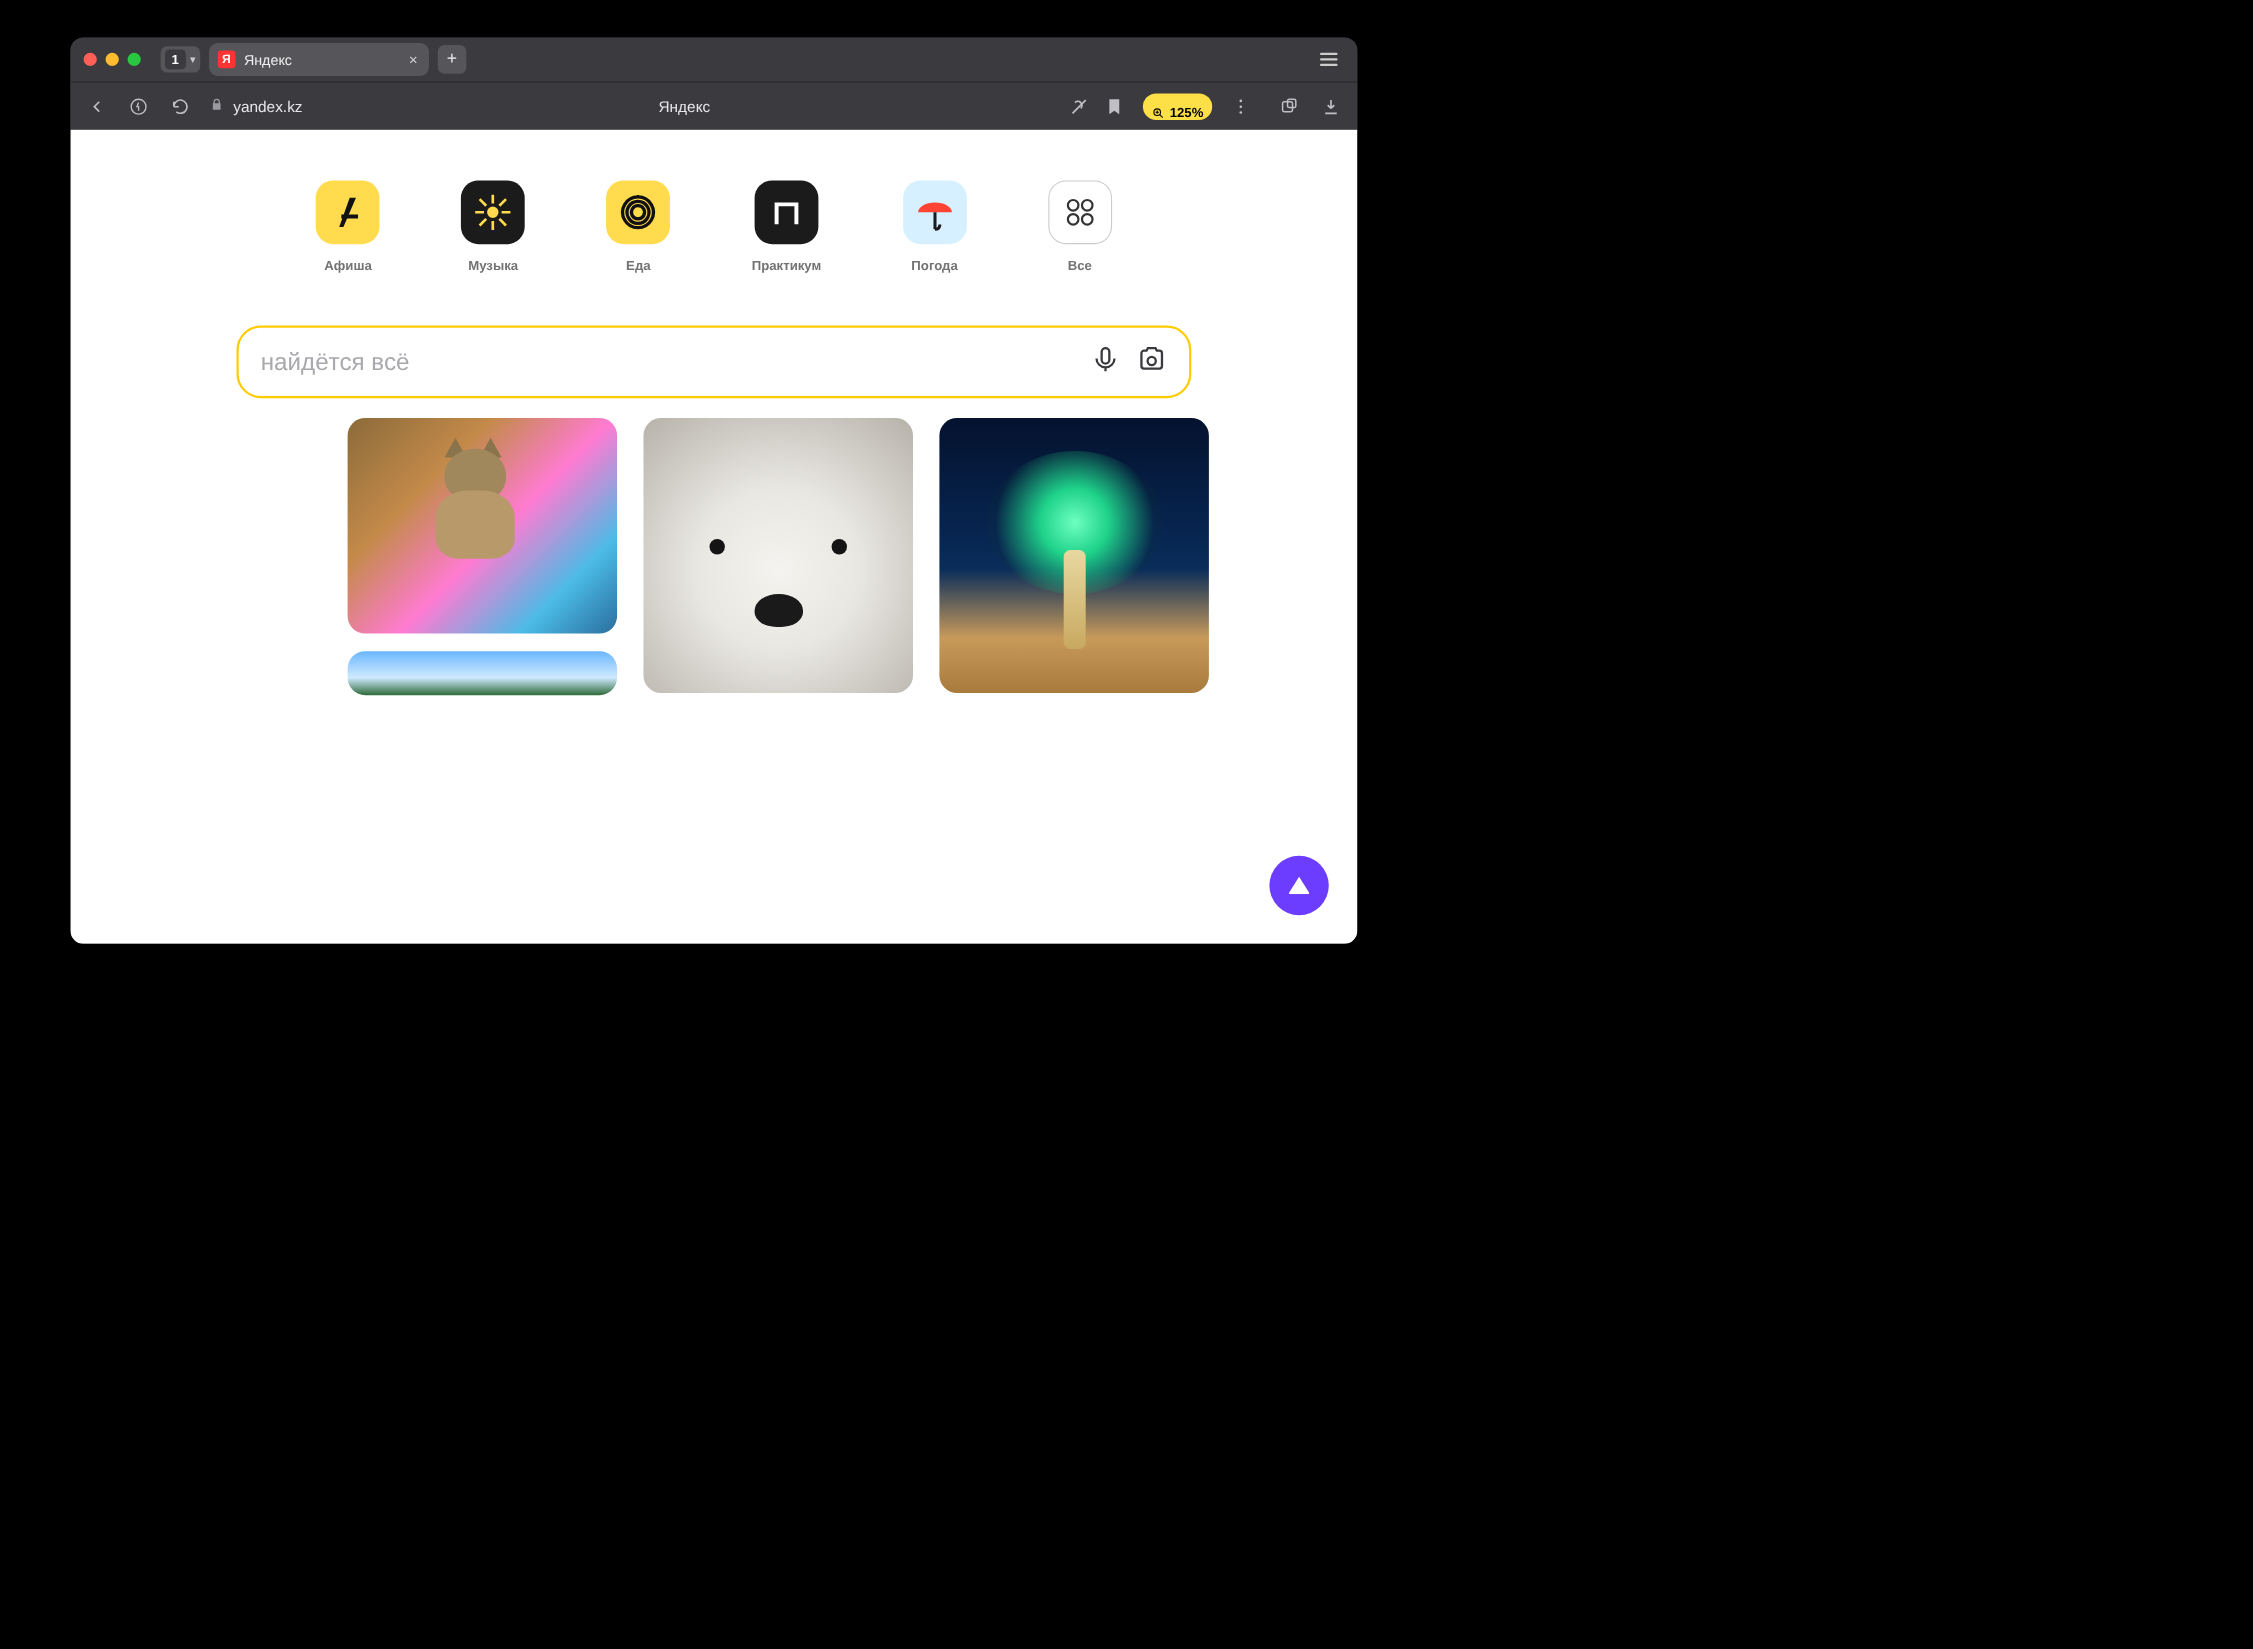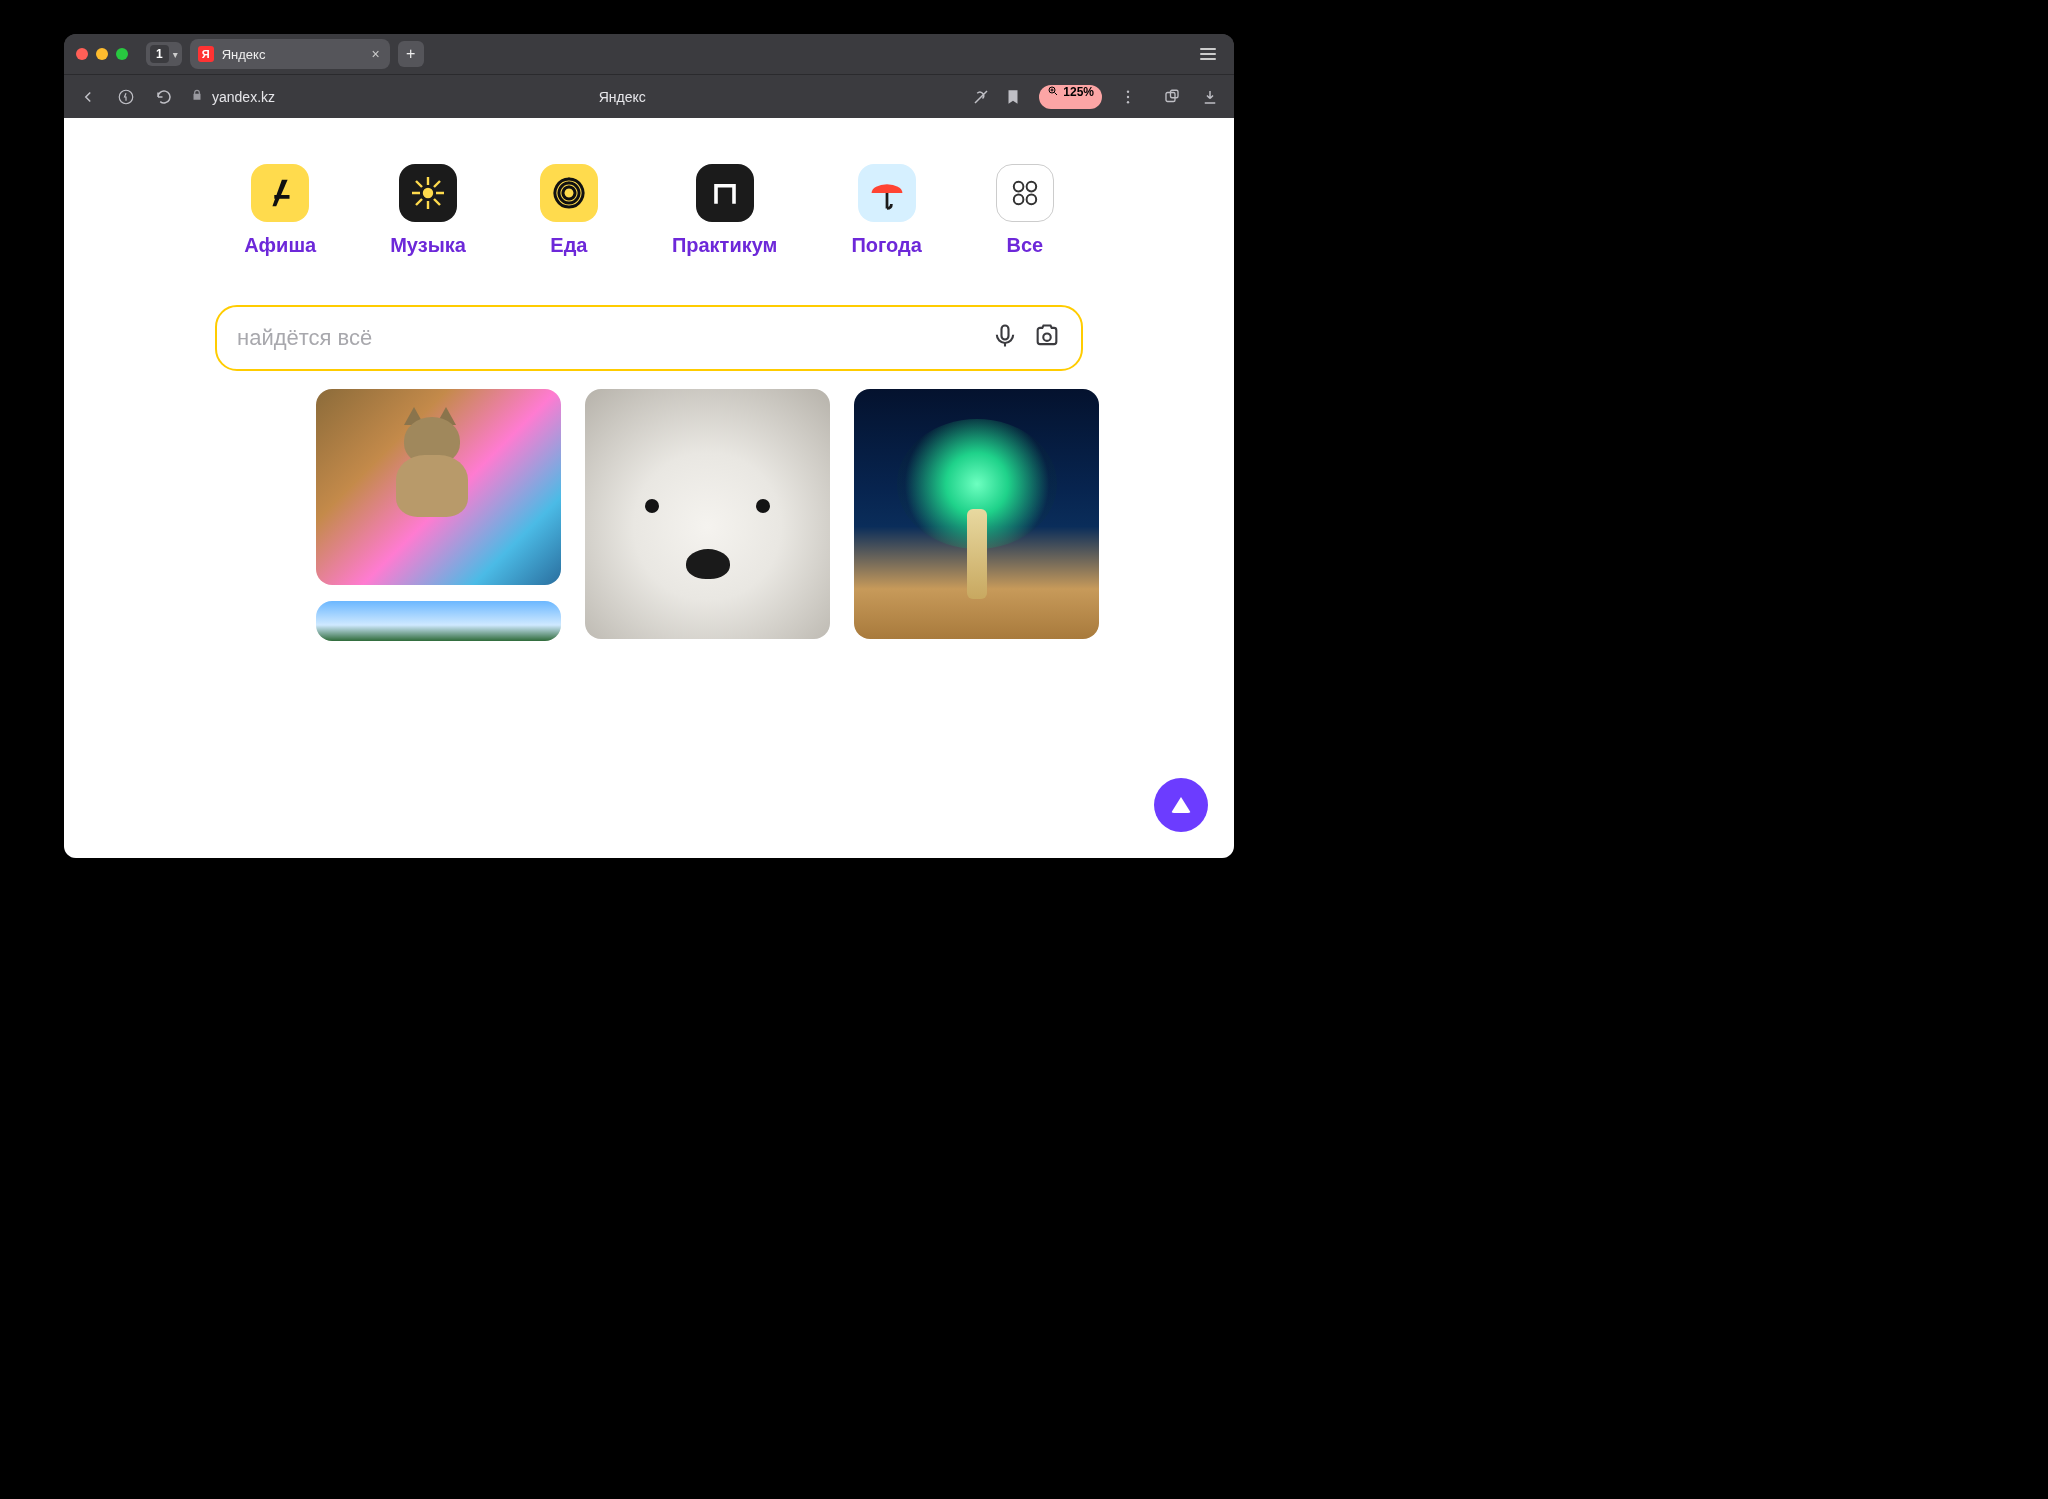--- a/index.html
+++ b/index.html
@@ -51,28 +51,28 @@
   .hamburger{margin-left:auto;color:#ccc;display:flex;flex-direction:column;gap:3px;padding:6px;}
   .hamburger span{width:16px;height:2px;background:#ccc;border-radius:1px;}
   
   .toolbar{height:44px;background:#3b3b3f;display:flex;align-items:center;padding:12px 12px;gap:14px;border-top:1px solid #2a2a2d;}
   .tb-icon{color:#bfbfc5;display:flex;align-items:center;justify-content:center;width:24px;height:24px;}
   .tb-icon svg{width:18px;height:18px;}
   .addr{flex:1;display:flex;align-items:center;gap:8px;color:#cfcfd4;font-size:14px;}
   .addr .lock{color:#9a9aa0;}
   .addr .domain{color:#e6e6ea;}
   .addr .title-center{flex:1;text-align:center;color:#e6e6ea;font-size:14px;}
-  .zoom-pill{background:#fca5a5;color:#000;border-radius:14px;height:24px;display:flex;align-items:flex-start;gap:4px;padding:0 8px;font-size:12px;font-weight:600;}
+  .zoom-pill{background:#fde047;color:#000;border-radius:14px;height:24px;display:flex;align-items:flex-end;gap:4px;padding:0 8px;font-size:12px;font-weight:600;}
   .zoom-pill svg{width:12px;height:12px;}
   
   .page{flex:1;background:#fff;overflow:hidden;position:relative;}
   .services{display:flex;justify-content:center;gap:74px;margin-top:46px;}
   .service{display:flex;flex-direction:column;align-items:center;gap:12px;}
   .service .tile{width:58px;height:58px;border-radius:16px;display:flex;align-items:center;justify-content:center;}
-  .service .label{font-size:20px;font-weight:600;color:#6d28d9;}
+  .service .label{font-size:12px;font-weight:600;color:#737373;}
   .tile-afisha{background:#ffdb4d;}
   .tile-music{background:#1b1b1b;}
   .tile-eda{background:#ffdb4d;}
   .tile-prakt{background:#1b1b1b;color:#fff;}
   .tile-pogoda{background:#d6f0ff;}
   .tile-all{background:#fff;border:1px solid #ccc;}
   .searchbar{
     margin:48px auto 0;width:868px;height:66px;border:2px solid #ffcc00;border-radius:22px;
     display:flex;align-items:center;padding:0 20px;gap:14px;
   }

